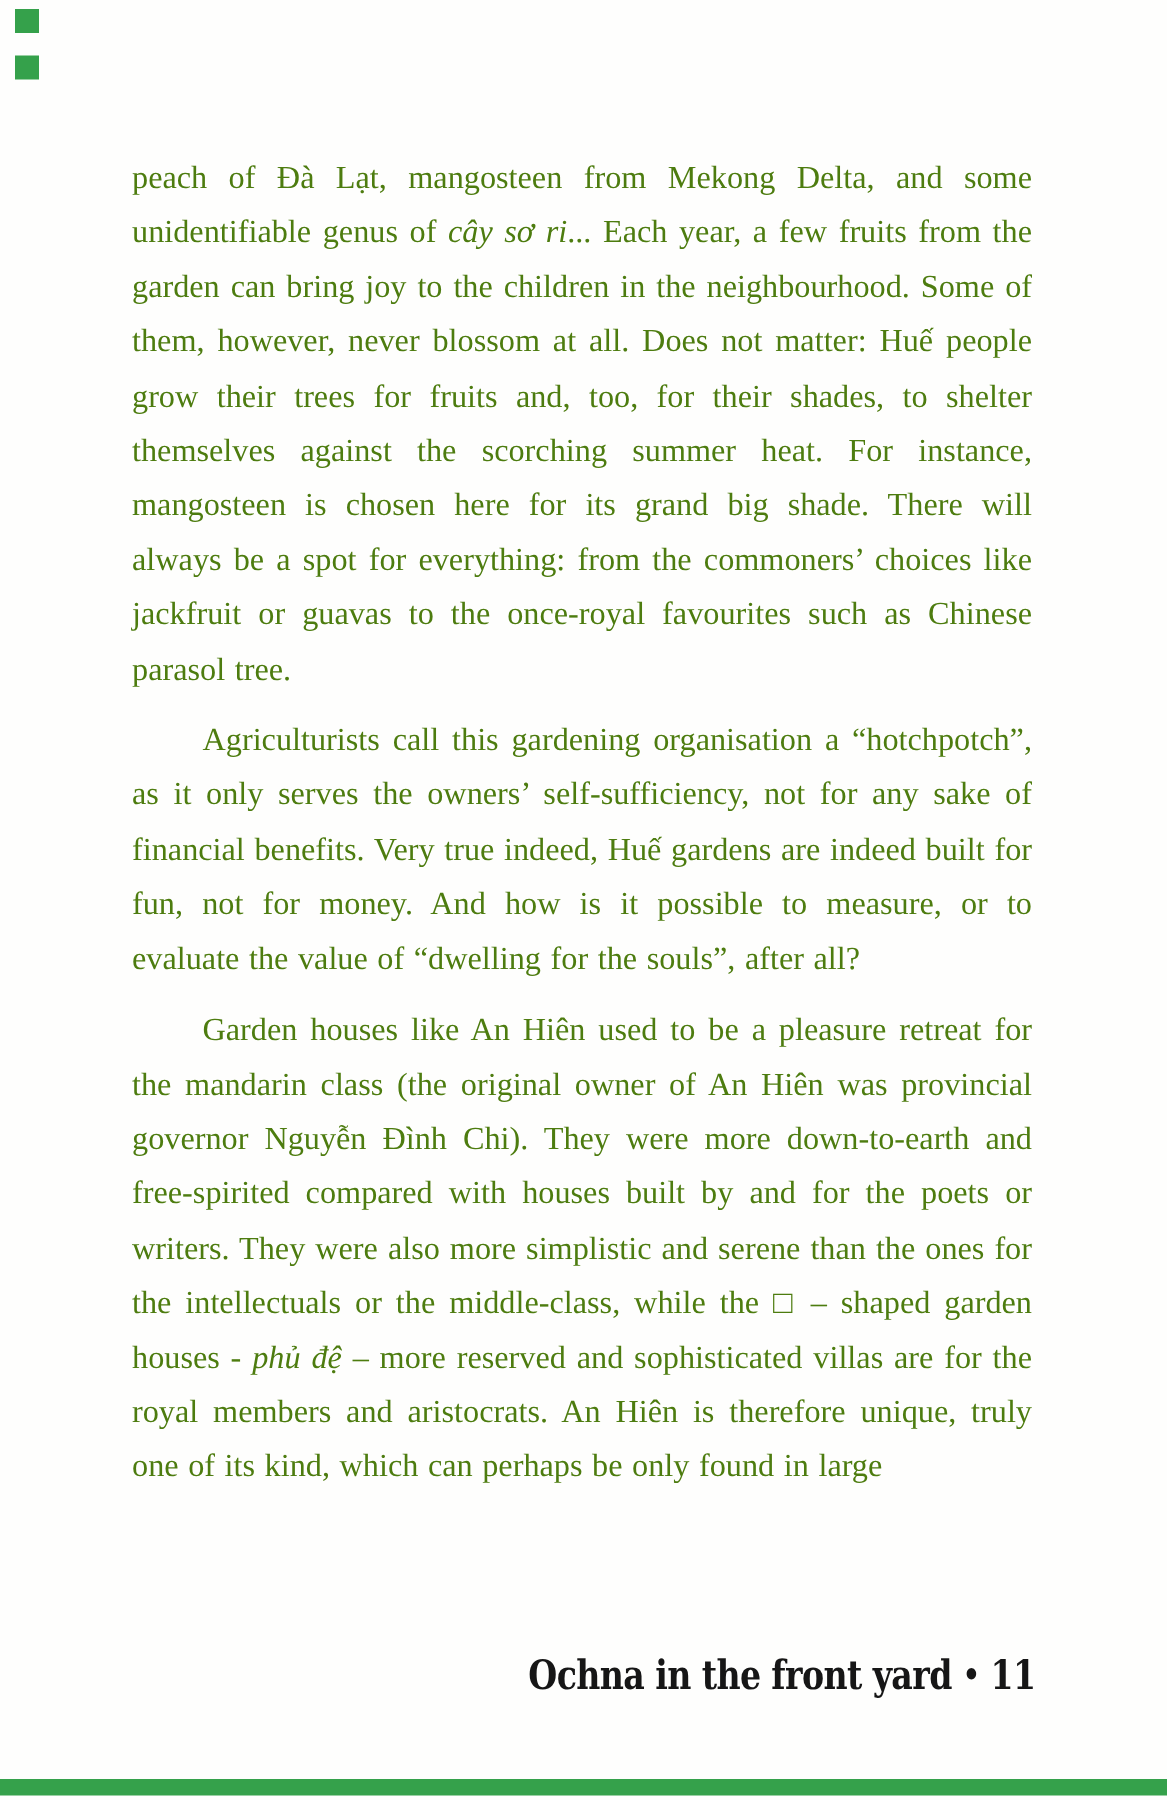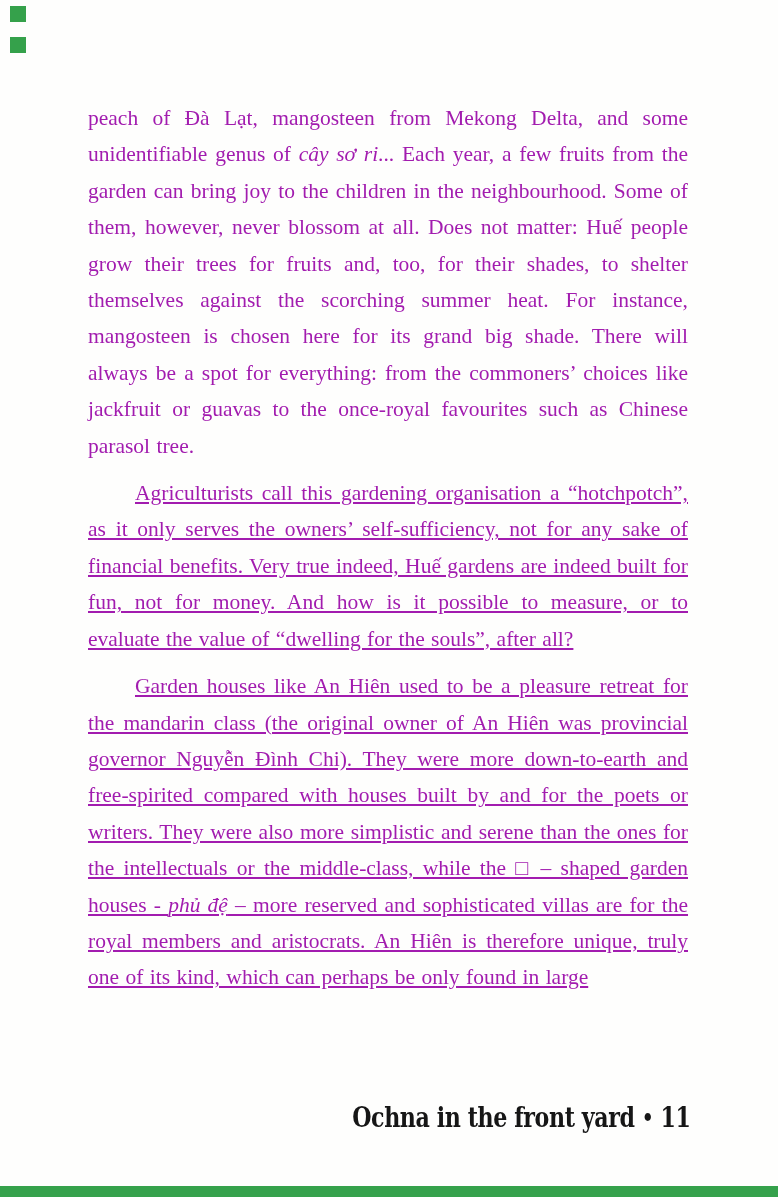--- a/index.html
+++ b/index.html
@@ -26,31 +26,31 @@
     width: 16px;
     height: 16px;
   }
 
   
   .text-block {
     position: absolute;
     left: 88px;
     top: 100px;
     width: 600px;
-    color: #a21caf;
+    color: #4d7c0f;
   }
   .text-block p {
     margin: 0 0 11px 0;
     font-size: 21.5px;
     line-height: 36.4px;
     text-align: justify;
     text-justify: inter-word;
     word-spacing: 1px;
   }
-  .text-block p.indent { text-indent: 47px; text-decoration: underline; }
+  .text-block p.indent { text-indent: 47px; }
   .text-block em { font-style: italic; }
 
   
   .footer {
     position: absolute;
     right: 88px;
     top: 1102px;
     font-family: "DejaVu Serif", serif;
     font-weight: bold;
     font-size: 27px;

